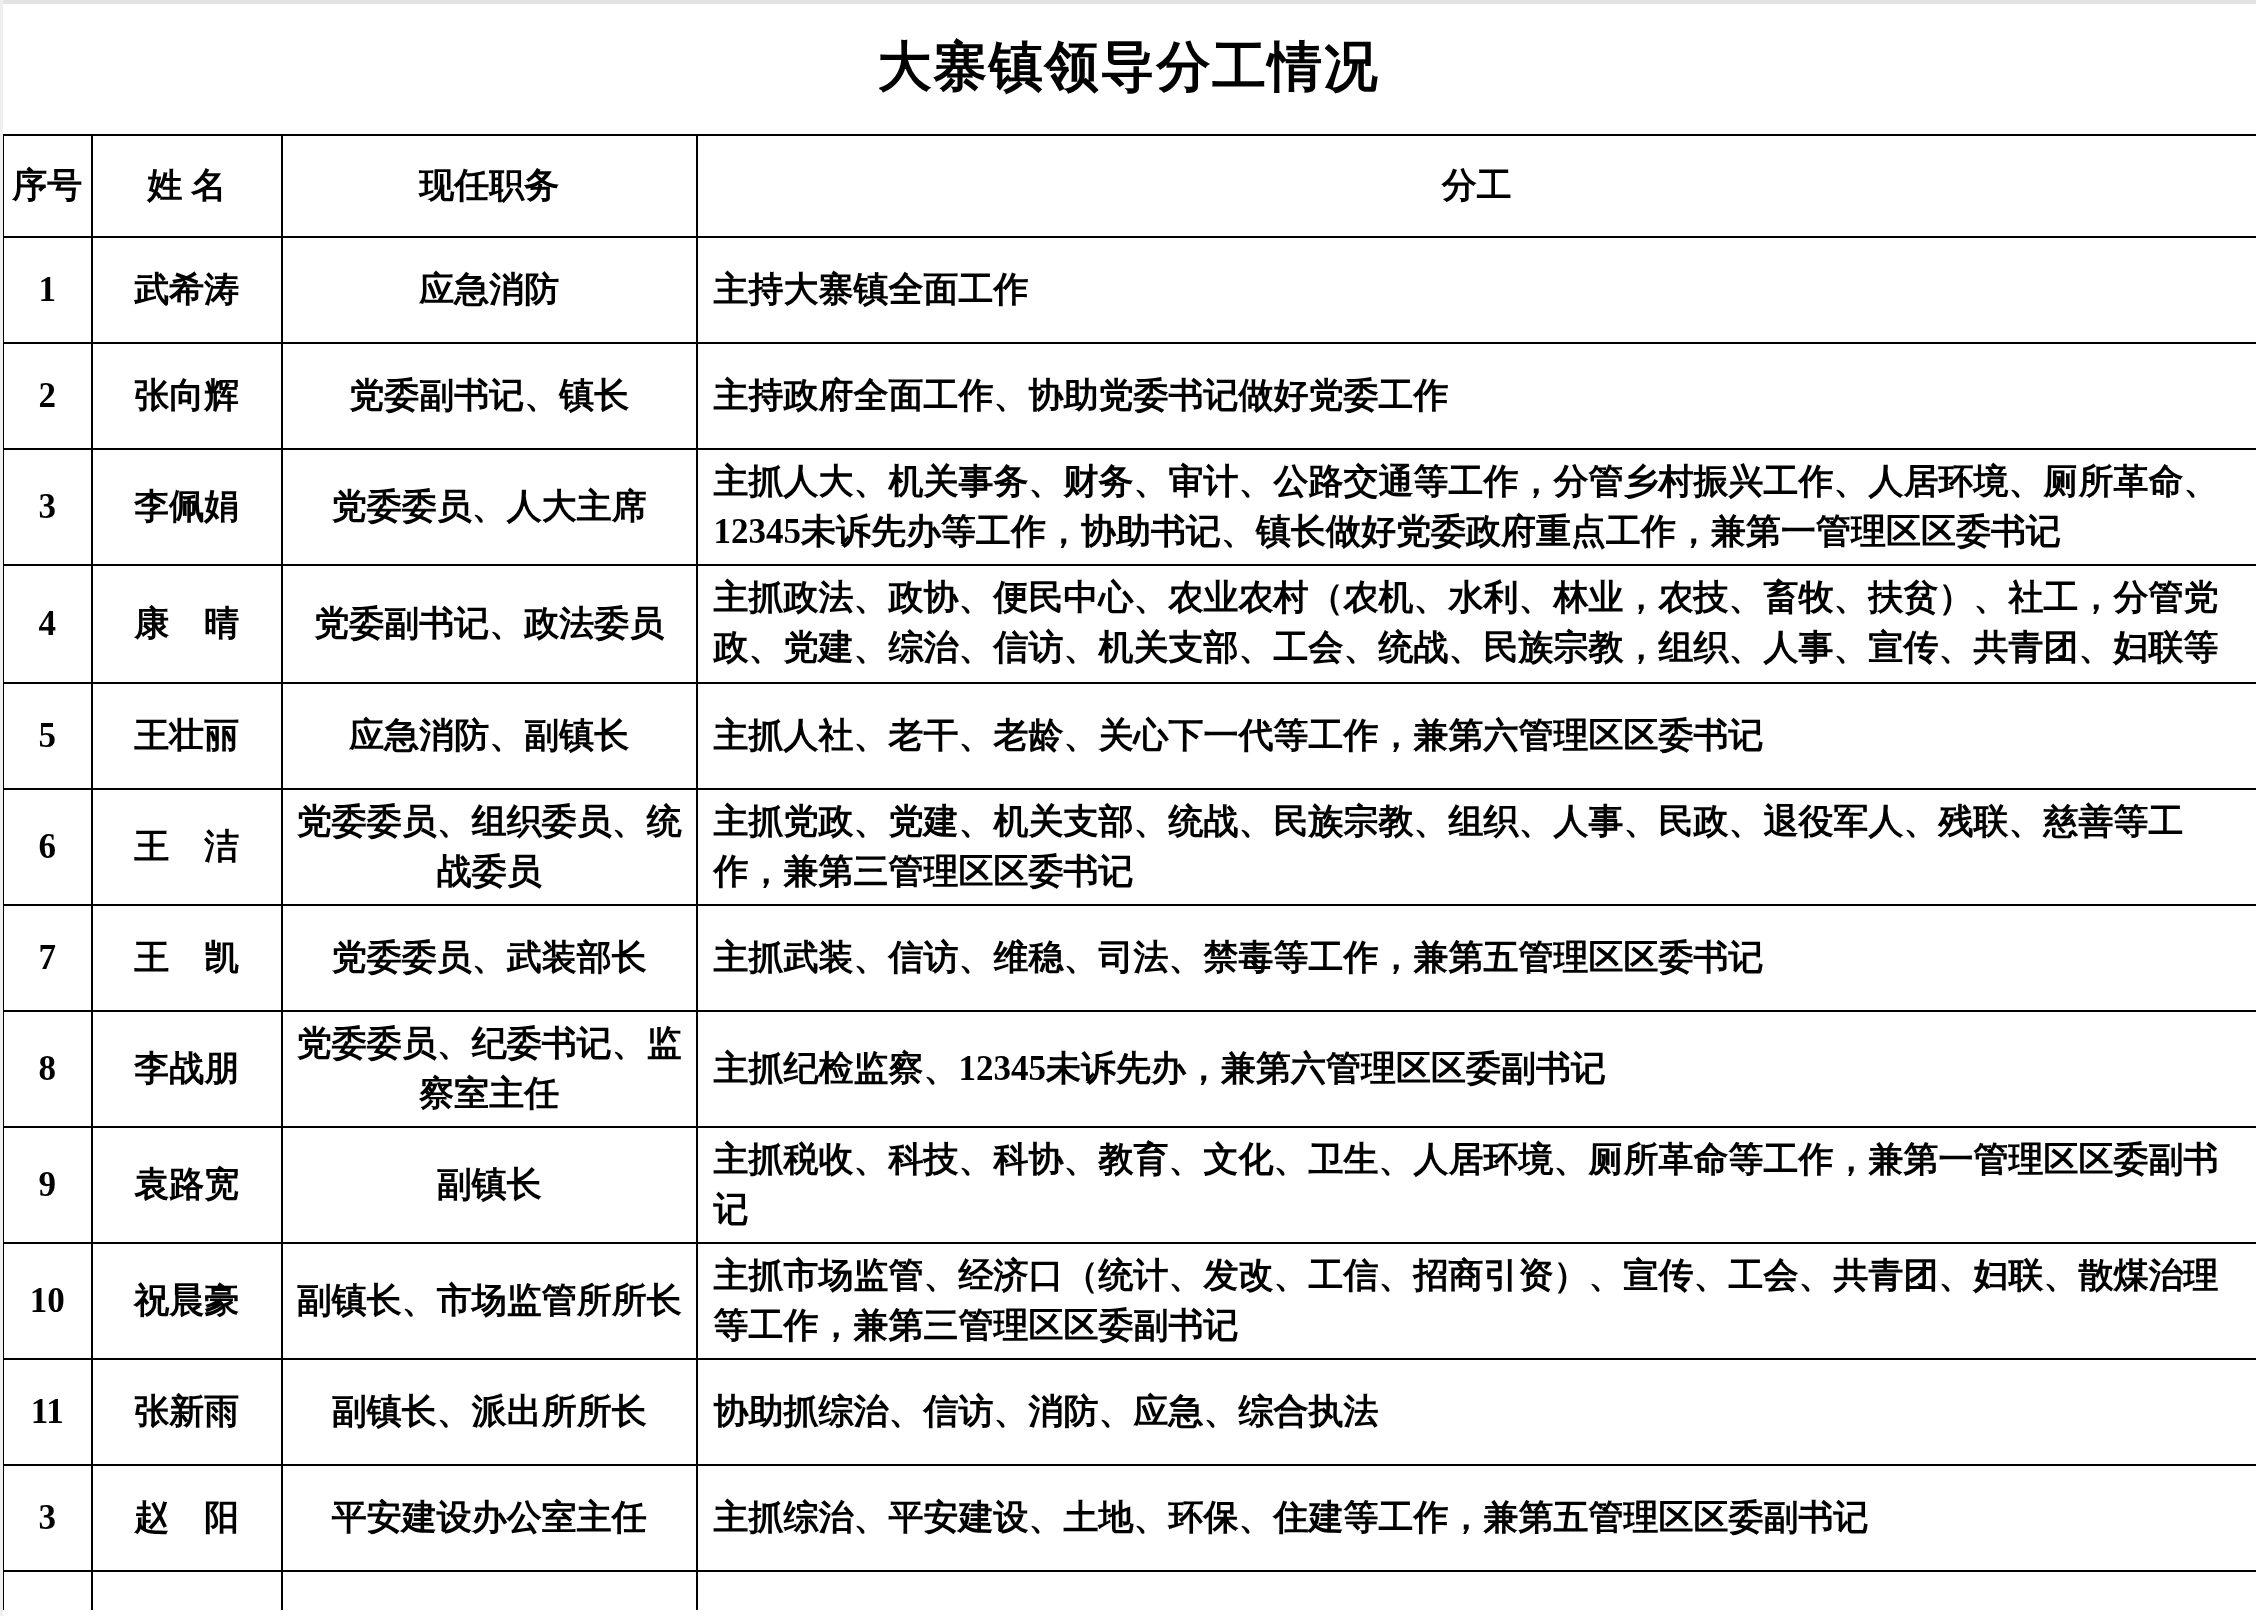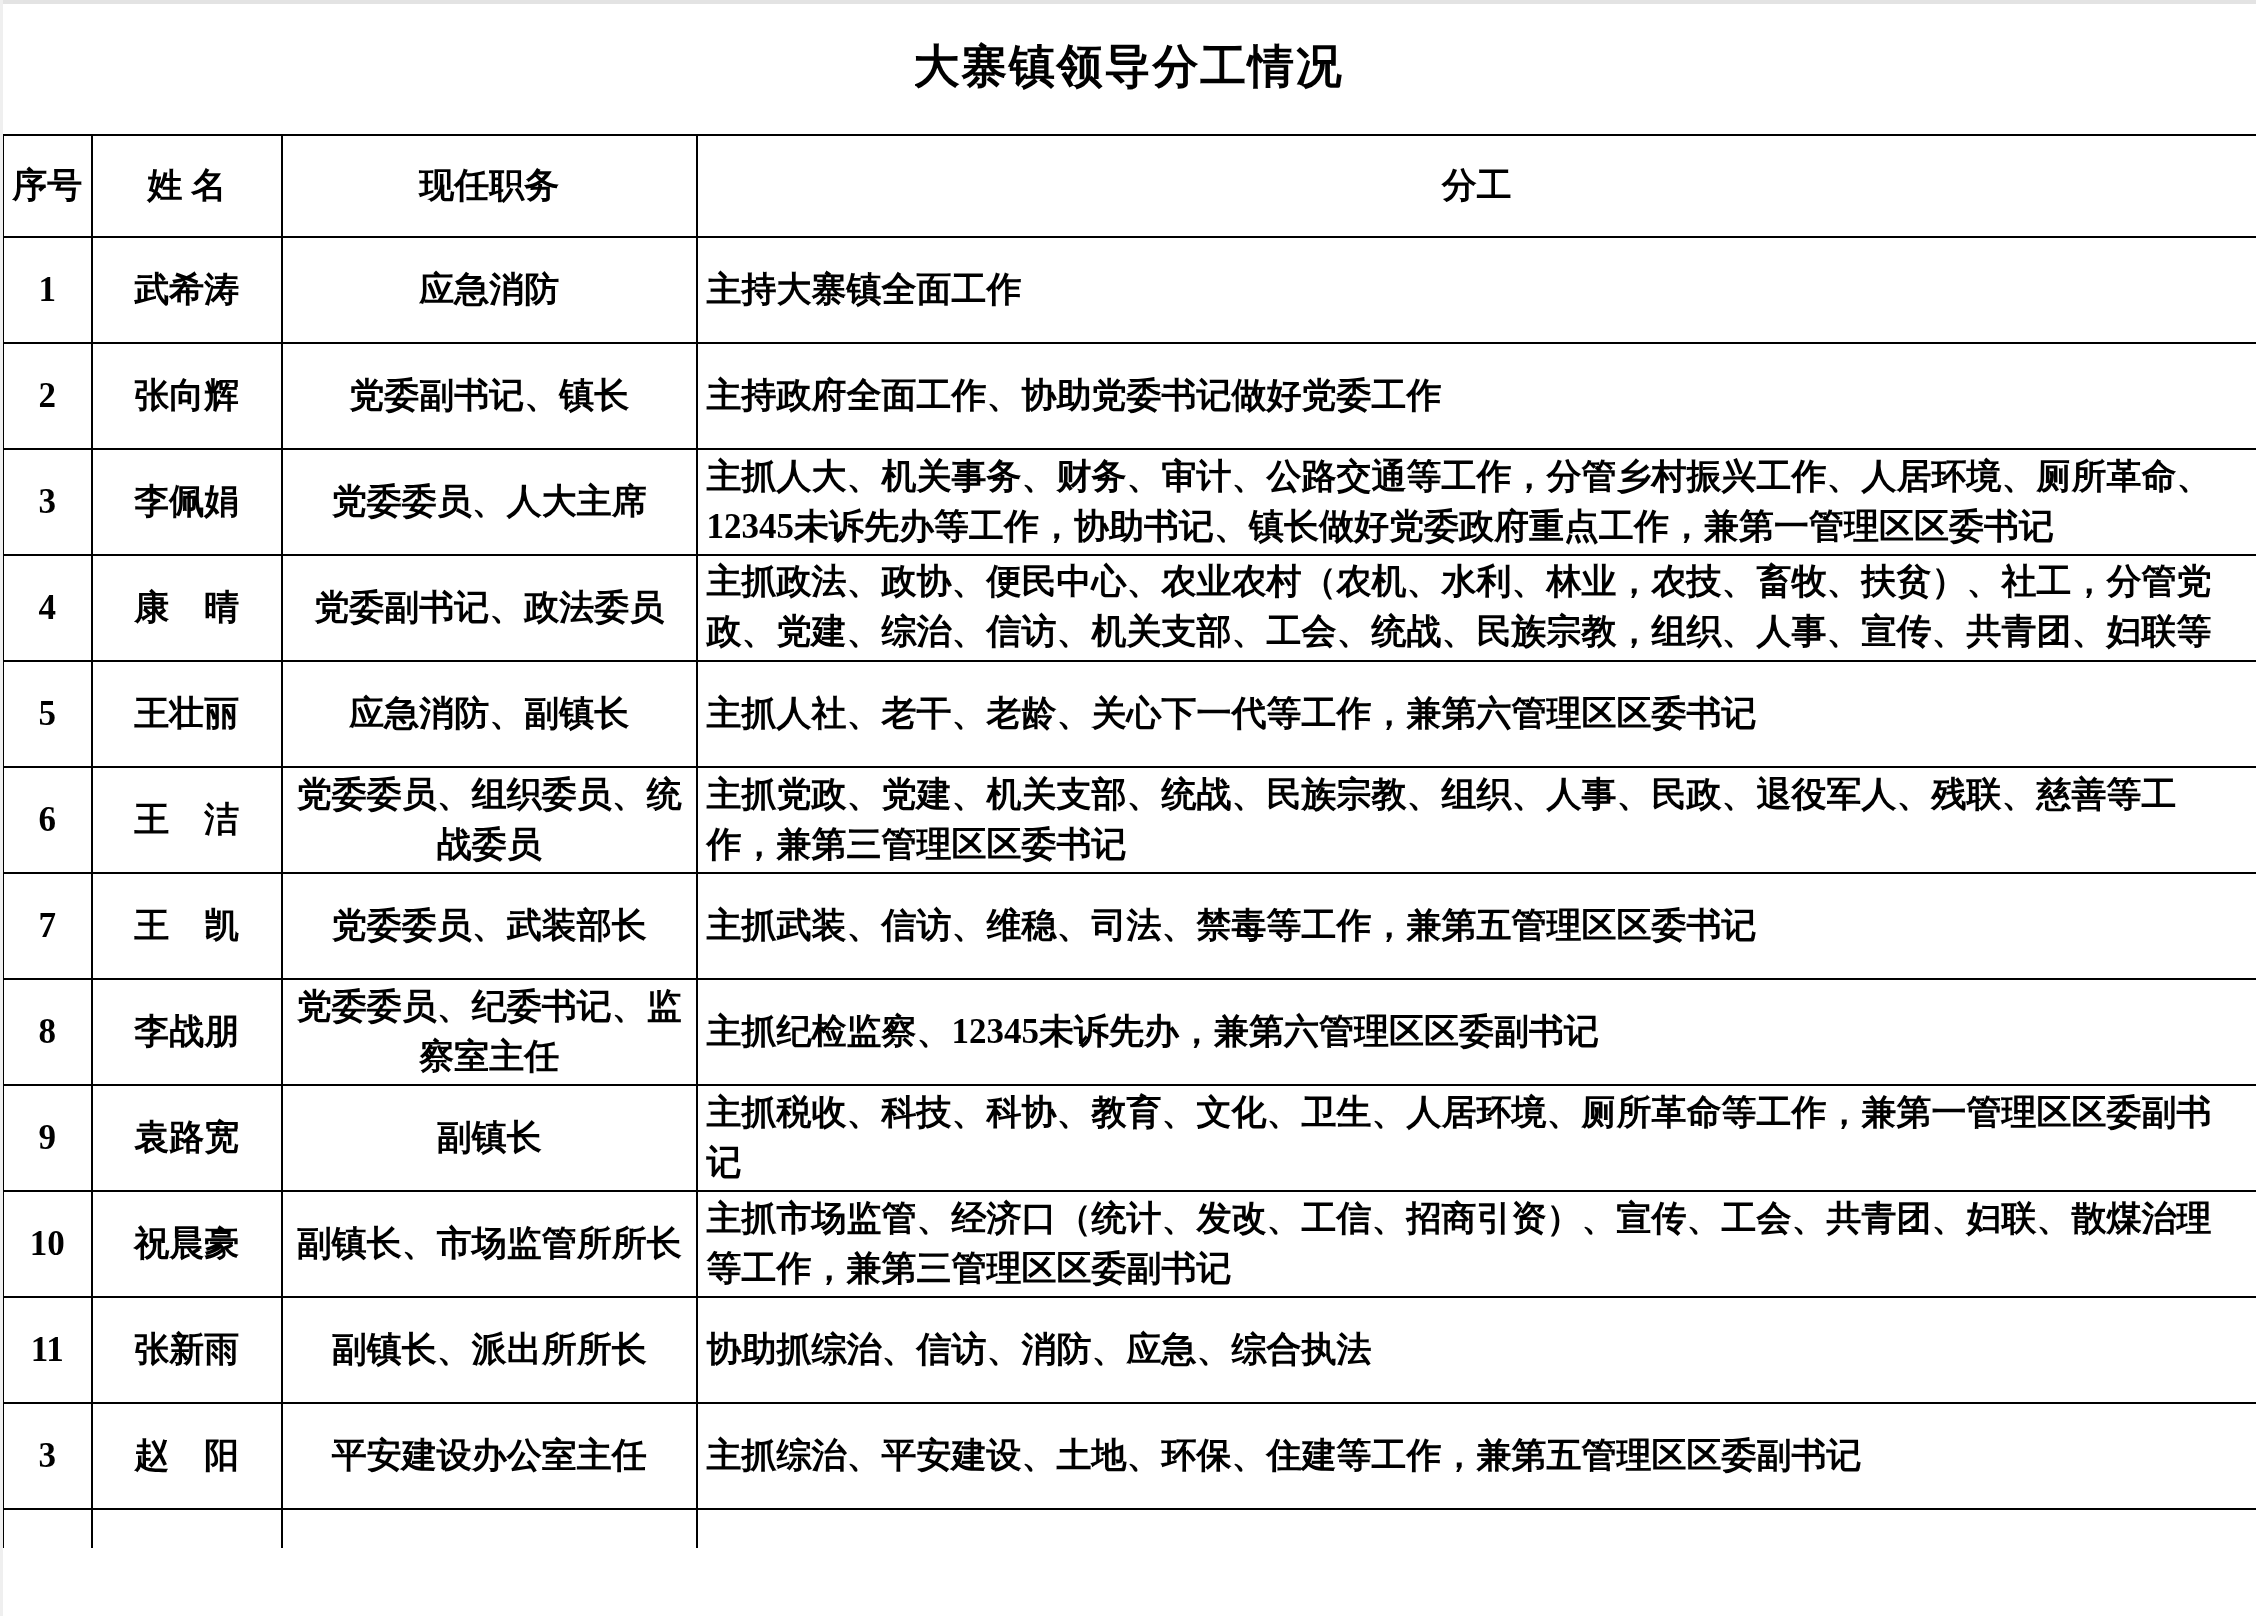--- a/index.html
+++ b/index.html
@@ -29,37 +29,37 @@
     width: 2.6px;
     height: 1616px;
     background: #efefef;
   }
   .title {
     margin: 0;
     height: 134px;
     display: flex;
     align-items: center;
     justify-content: center;
-    font-size: 46px;
+    font-size: 54px;
     font-weight: bold;
     letter-spacing: 1.8px;
   }
   table.work-table {
     margin-left: 1.8px;
     width: 2253px;
     table-layout: fixed;
     border-collapse: collapse;
   }
   table.work-table th,
   table.work-table td {
     border: 2.6px solid #000000;
     font-size: 35px;
     font-weight: bold;
     line-height: 50px;
-    padding: 0;
+    padding: 7px;
     vertical-align: middle;
     background: #ffffff;
   }
   tr.header-row { height: 102px; }
   tr.data-row   { height: 106px; }
   tr.stub-row   { height: 39px; }
   tr.stub-row td { border-bottom: none; }
 
   th.col-no, td.col-no,
   th.col-name, td.col-name,

